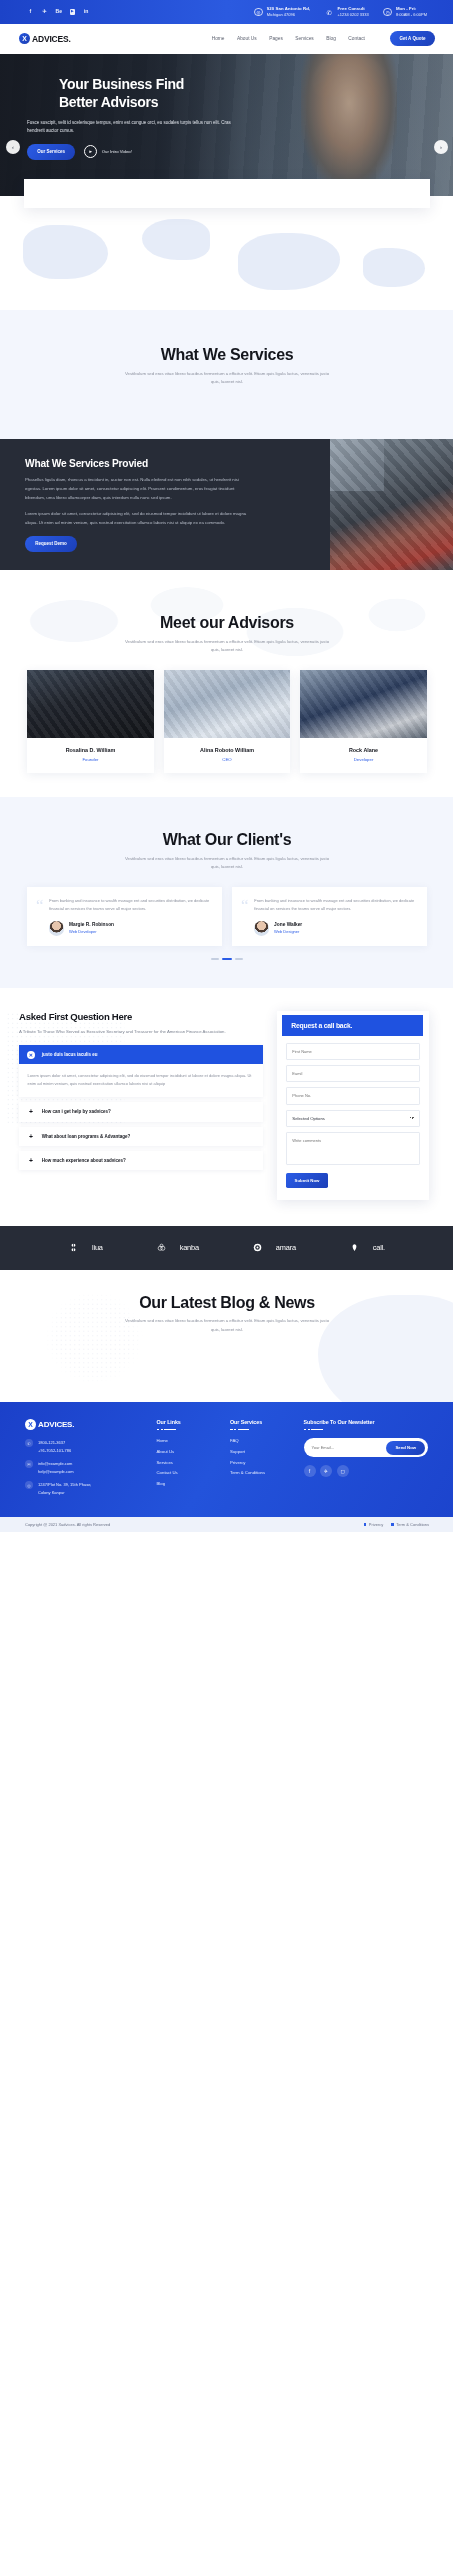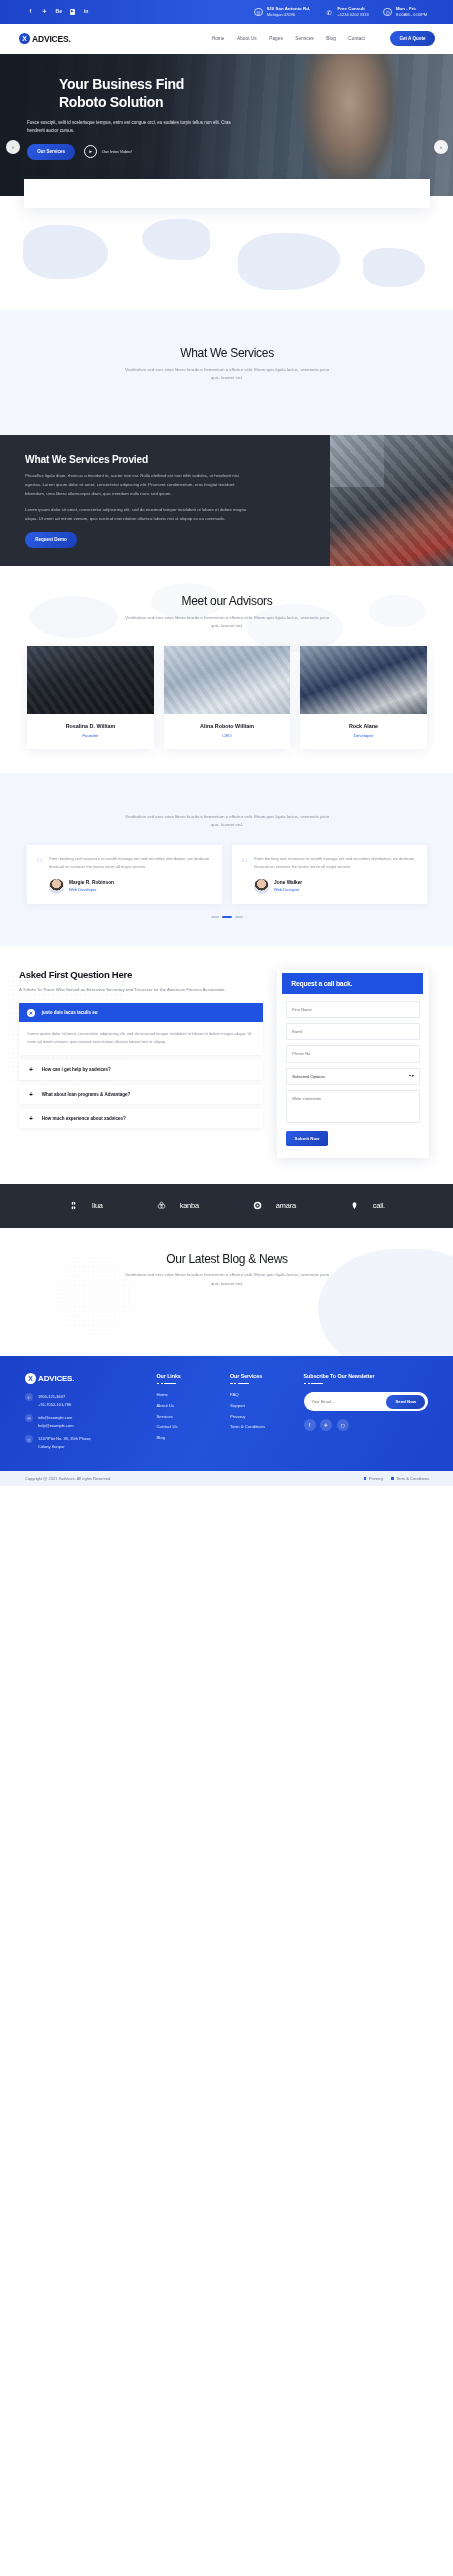--- a/index.html
+++ b/index.html
@@ -132,21 +132,21 @@
   }
   .map-block .m1 { left: 23px; top: 17px; width: 85px; height: 54px; }
   .map-block .m2 { left: 142px; top: 11.3px; width: 68px; height: 41px; border-radius: 55% 45% 40% 60%; }
   .map-block .m3 { left: 238px; top: 25px; width: 102px; height: 57px; border-radius: 48% 52% 60% 40%; }
   .map-block .m4 { left: 363px; top: 40px; width: 62px; height: 39px; }
 
   
   .section { padding: 26px 27px; }
   .sec-head { text-align: center; }
   .sec-head h2 {
-    font-size: 12px; font-weight: normal; letter-spacing: -0.3px; color: #14161d;
+    font-size: 16px; font-weight: bold; letter-spacing: -0.3px; color: #14161d;
   }
   .sec-head p {
     font-size: 4.3px; color: #8a8f9c; line-height: 2; margin-top: 5.7px;
     max-width: 210px; margin-left: auto; margin-right: auto;
   }
   .bg-lite { background: #f3f6fd; }
 
   
   .provided {
     background: #272c37; position: relative; display: flex; min-height: 122px; overflow: hidden;
@@ -401,21 +401,21 @@
     </div>
   </div>
 
   <div class="hero">
     <div class="glass"></div>
     <div class="hair"></div>
     <div class="face"></div>
     <div class="hero-inner">
       <h1>
         <span>Your Business Find</span><br>
-        <span>Roboto Solution</span>
+        <span>Better Advisors</span>
       </h1>
       <p class="sub">Fusce suscipit, velit id scelerisque tempus, enim est congue orci, eu sodales turpis tellus non elit. Cras hendrerit auctor cursus.</p>
       <div class="hero-cta">
         <button class="btn-primary">Our Services</button>
         <div class="intro-video">
           <span class="play">►</span>
           <span class="lbl">Our Intro Video!</span>
         </div>
       </div>
     </div>
@@ -444,21 +444,21 @@
       <h2>What We Services Provied</h2>
       <p>Phasellus ligula diam, rhoncus a tincidunt in, auctor non est. Nulla eleifend est non nibh sodales, ut hendrerit nisi egestas. Lorem ipsum dolor sit amet, consectetur adipiscing elit. Praesent condimentum, eros feugiat tincidunt bibendum, urna libero ullamcorper diam, quis interdum nulla nunc sed ipsum.</p>
       <p>Lorem ipsum dolor sit amet, consectetur adipisicing elit, sed do eiusmod tempor incididunt ut labore et dolore magna aliqua. Ut enim ad minim veniam, quis nostrud exercitation ullamco laboris nisi ut aliquip ex ea commodo.</p>
       <button class="btn-primary">Request Demo</button>
     </div>
     <div class="photo">
       <span class="bld"></span>
     </div>
   </div>
 
-  <div class="section team-sec" style="padding-top:28px;padding-bottom:24px">
+  <div class="section team-sec" style="padding-top:44px;padding-bottom:24px">
     <div class="worldmap"></div>
     <div class="sec-head" style="position:relative;z-index:2">
       <h2>Meet our Advisors</h2>
       <p>Vestibulum sed eros vitae libero faucibus fermentum a efficitur velit. Etiam quis ligula luctus, venenatis justo quis, laoreet nisl.</p>
     </div>
     <div class="team-grid">
       <div class="team-card">
         <div class="ph"></div>
         <div class="nm">Rosalina D. William</div>
         <div class="role">Founder</div>
@@ -471,20 +471,21 @@
       <div class="team-card">
         <div class="ph"></div>
         <div class="nm">Rock Alane</div>
         <div class="role">Developer</div>
       </div>
     </div>
   </div>
 
   <div class="section bg-lite" style="padding-top:34px;padding-bottom:28px">
     <div class="sec-head">
+      <h2>What Our Client's</h2>
       <p>Vestibulum sed eros vitae libero faucibus fermentum a efficitur velit. Etiam quis ligula luctus, venenatis justo quis, laoreet nisl.</p>
     </div>
     <div class="testi-grid">
       <div class="testi">
         <div class="quote">“</div>
         <div class="body">
           <p>From banking and insurance to wealth manage ent and securities distribution, we dedicate financial on services the teams serve all major sectors.</p>
           <div class="who">
             <div class="avatar"></div>
             <div>

